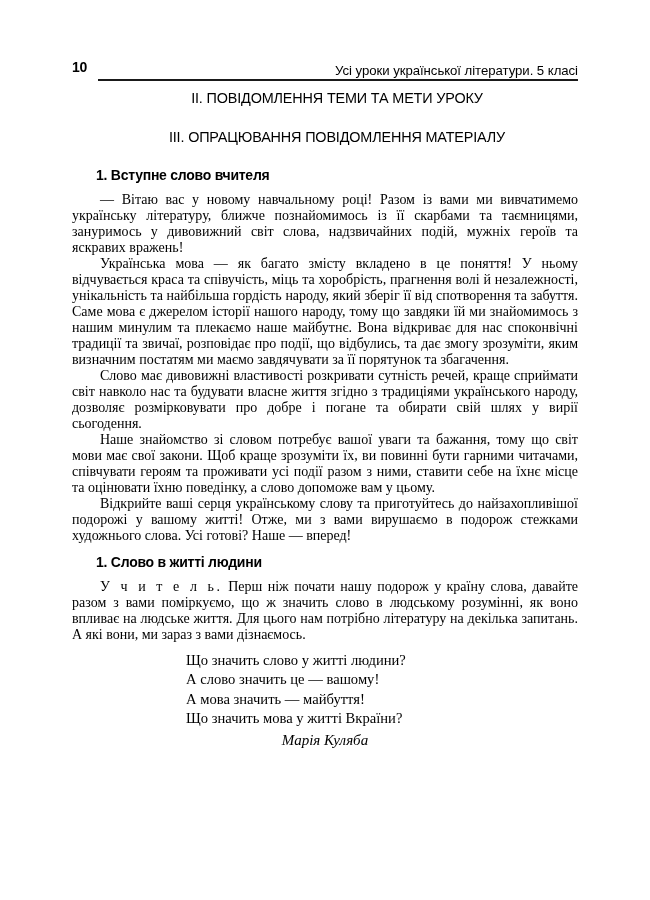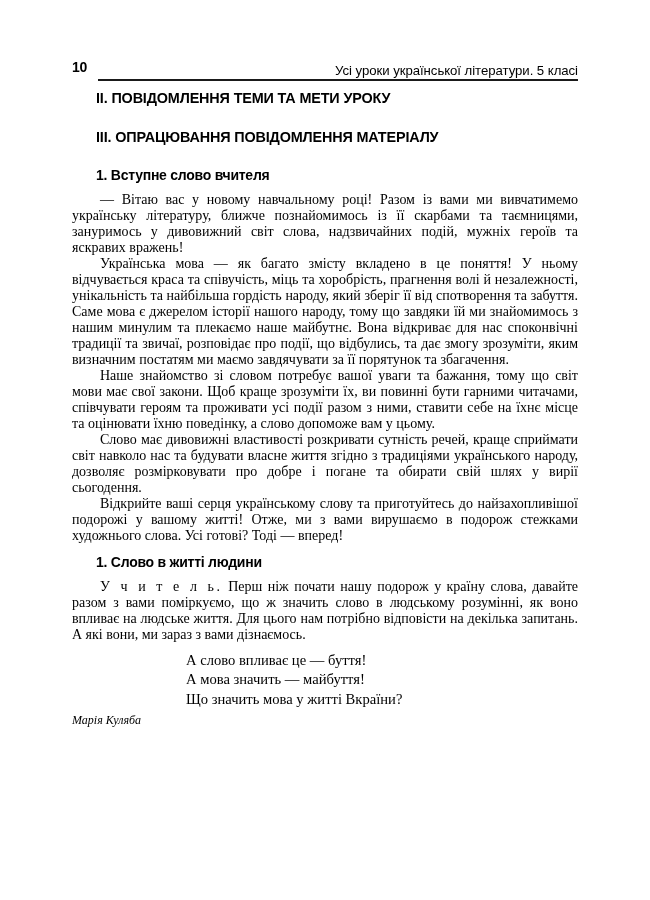--- a/index.html
+++ b/index.html
@@ -64,26 +64,27 @@
   
   .content {
     position: absolute;
     left: 72px;
     top: 88px;
     width: 506px;
   }
 
   h2.head-roman {
     font-family: "Liberation Sans", "DejaVu Sans", sans-serif;
-    font-weight: bold;
+    font-weight: normal;
     font-size: 14.4px;
     line-height: 20px;
     letter-spacing: -0.15px;
     margin: 0 0 0 24px;
     padding: 0;
+    text-align: center;
   }
   .gap-roman-1 { height: 19px; }
   .gap-roman-2 { height: 19px; }
 
   h3.head-num {
     font-family: "Liberation Sans", "DejaVu Sans", sans-serif;
     font-weight: bold;
     font-size: 14px;
     line-height: 19px;
     letter-spacing: -0.25px;
@@ -117,23 +118,23 @@
     font-size: 14.6px;
     line-height: 19.4px;
     text-align: left;
   }
   .verse .vline { white-space: nowrap; }
   .gap-verse-top { height: 8px; }
 
   .attrib {
     margin: 0;
     padding: 0;
-    text-align: left;
+    text-align: center;
     font-style: italic;
-    font-size: 12px;
+    font-size: 15px;
     line-height: 21px;
     padding-top: 1px;
   }
 </style>
 </head>
 <body>
 
 <div class="page">
 
   <div class="runhead">
@@ -148,34 +149,35 @@
     <div class="gap-roman-1"></div>
 
     <h2 class="head-roman">III. ОПРАЦЮВАННЯ ПОВІДОМЛЕННЯ МАТЕРІАЛУ</h2>
     <div class="gap-roman-2"></div>
 
     <h3 class="head-num">1. Вступне слово вчителя</h3>
     <div class="gap-sub"></div>
 
     <p class="body">— Вітаю вас у новому навчальному році! Разом із вами ми вивчатимемо українську літературу, ближче познайомимось із її скарбами та таємницями, зануримось у дивовижний світ слова, надзвичайних подій, мужніх героїв та яскравих вражень!</p>
     <p class="body">Українська мова — як багато змісту вкладено в це поняття! У ньому відчувається краса та співучість, міць та хоробрість, прагнення волі й незалежності, унікальність та найбільша гордість народу, який зберіг її від спотворення та забуття. Саме мова є джерелом історії нашого народу, тому що завдяки їй ми знайомимось з нашим минулим та плекаємо наше майбутнє. Вона відкриває для нас споконвічні традиції та звичаї, розповідає про події, що відбулись, та дає змогу зрозуміти, яким визначним постатям ми маємо завдячувати за її порятунок та збагачення.</p>
+    <p class="body">Слово має дивовижні властивості розкривати сутність речей, краще сприймати світ навколо нас та будувати власне життя згідно з традиціями українського народу, дозволяє розмірковувати про добре і погане та обирати свій шлях у вирії сьогодення.</p>
     <p class="body">Наше знайомство зі словом потребує вашої уваги та бажання, тому що світ мови має свої закони. Щоб краще зрозуміти їх, ви повинні бути гарними читачами, співчувати героям та проживати усі події разом з ними, ставити себе на їхнє місце та оцінювати їхню поведінку, а слово допоможе вам у цьому.</p>
-    <p class="body">Слово має дивовижні властивості розкривати сутність речей, краще сприймати світ навколо нас та будувати власне життя згідно з традиціями українського народу, дозволяє розмірковувати про добре і погане та обирати свій шлях у вирії сьогодення.</p>
-    <p class="body">Відкрийте ваші серця українському слову та приготуйтесь до найзахопливішої подорожі у вашому житті! Отже, ми з вами вирушаємо в подорож стежками художнього слова. Усі готові? Тоді — вперед!</p>
+    <p class="body">Відкрийте ваші серця українському слову та приготуйтесь до найзахопливішої подорожі у вашому житті! Отже, ми з вами вирушаємо в подорож стежками художнього слова. Усі готові? Наше — вперед!</p>
 
     <div class="gap-sub2"></div>
     <h3 class="head-num">1. Слово в житті людини</h3>
     <div class="gap-sub"></div>
 
-    <p class="body"><span class="spaced">У ч и т е л ь.</span><span> Перш ніж почати нашу подорож у країну слова, давайте разом з вами поміркуємо, що ж значить слово в людському розумінні, як воно впливає на людське життя. Для цього нам потрібно відповісти на декілька запитань. А які вони, ми зараз з вами дізнаємось.</span></p>
+    <p class="body"><span class="spaced">У ч и т е л ь.</span><span> Перш ніж почати нашу подорож у країну слова, давайте разом з вами поміркуємо, що ж значить слово в людському розумінні, як воно впливає на людське життя. Для цього нам потрібно літературу на декілька запитань. А які вони, ми зараз з вами дізнаємось.</span></p>
 
     <div class="gap-verse-top"></div>
 
     <div class="verse">
-      <div class="vline">А слово впливає це —  буття!</div>
+      <div class="vline">Що значить слово у житті людини?</div>
+      <div class="vline">А слово значить це —  вашому!</div>
       <div class="vline">А мова значить — майбуття!</div>
       <div class="vline">Що значить мова у житті Вкраїни?</div>
     </div>
 
     <p class="attrib">Марія Куляба</p>
 
   </div>
 </div>
 
 </body></html>

